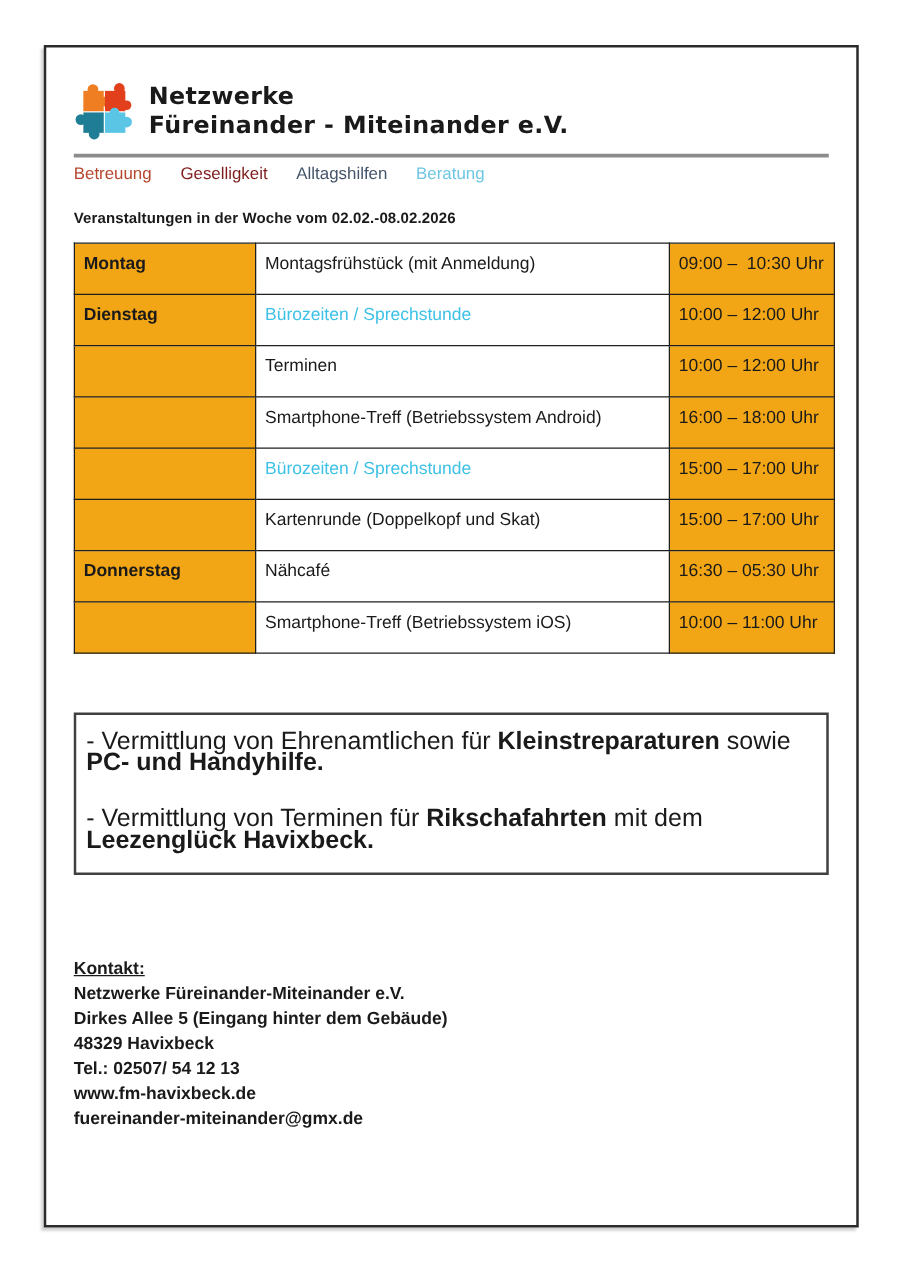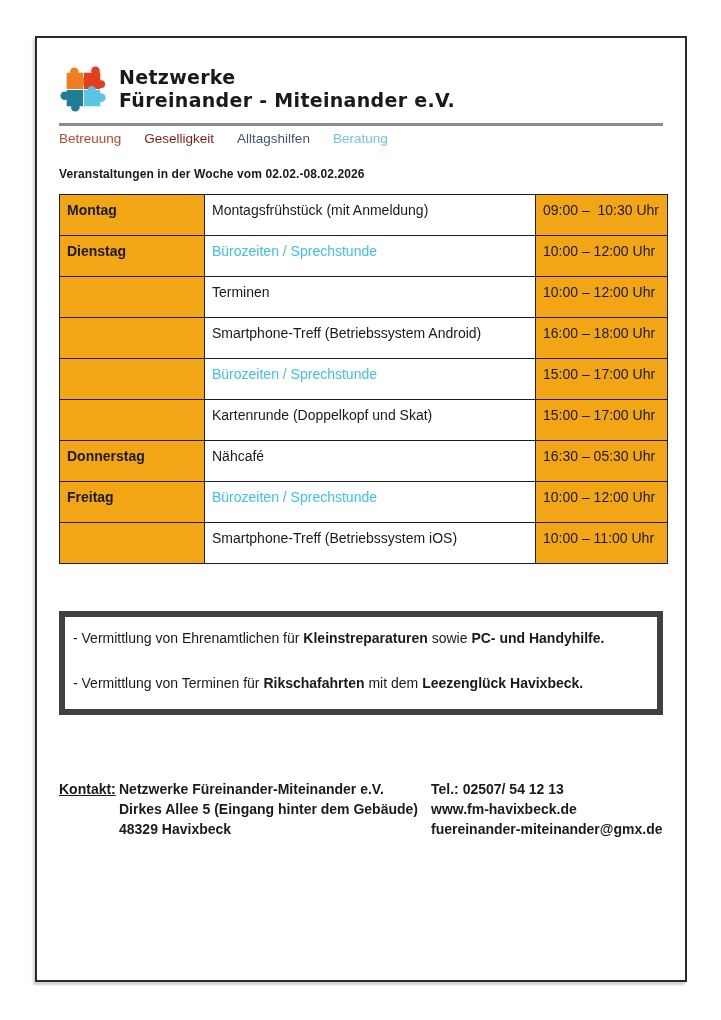--- a/index.html
+++ b/index.html
@@ -24,28 +24,28 @@
   
   table.schedule { border-collapse:collapse; width:608px; margin-top:13px;
     table-layout:fixed; }
   table.schedule td { border:1.5px solid #1f1f1f; vertical-align:top;
     padding:7px 7px 0 7px; height:41px; font-size:14px; line-height:17px; }
   td.day   { width:145px; background:var(--orange); font-weight:bold; }
   td.event { width:331px; background:#ffffff; }
   td.time  { width:132px; background:var(--orange); }
   td.event .b { font-weight:normal; }
   
-  .info-box { margin-top:47px; border:6px solid #404040;
-    padding:13px 10px 17px 8px; font-size:14px; }
+  .info-box { margin-top:47px; border:2px solid #404040;
+    padding:13px 10px 17px 8px; font-size:20px; }
   .info-box p { line-height:17px; }
   .info-box p + p { margin-top:28px; }
   .info-box b { font-weight:bold; }
   
   .footer { display:flex; margin-top:64px; font-size:14px; font-weight:bold;
-    line-height:20px; }
+    line-height:20px;flex-direction:column; }
   .footer .k { width:60px; text-decoration:underline; }
   .footer .addr { width:312px; }
   .footer .right { flex:1; }
 </style>
 </head>
 <body>
 
 <div class="page">
 
   <div class="logo-row">
@@ -123,25 +123,20 @@
           <td class="day"></td>
           <td class="event"><span class="b">Kartenrunde</span><span> (Doppelkopf und Skat)</span></td>
           <td class="time">15:00 – 17:00 Uhr</td>
         </tr>
         <tr>
           <td class="day">Donnerstag</td>
           <td class="event"><span class="b">Nähcafé</span></td>
           <td class="time">16:30 – 05:30 Uhr</td>
         </tr>
         <tr>
-          <td class="day">Freitag</td>
-          <td class="event"><span class="b" style="color: rgb(62, 193, 230);">Bürozeiten / Sprechstunde</span></td>
-          <td class="time">10:00 – 12:00 Uhr</td>
-        </tr>
-        <tr>
           <td class="day"></td>
           <td class="event"><span class="b">Smartphone-Treff</span><span> (Betriebssystem iOS)</span></td>
           <td class="time">10:00 – 11:00 Uhr</td>
         </tr>
       </tbody>
   </table>
 
   <div class="info-box">
       <p><span>- Vermittlung von Ehrenamtlichen für </span><b>Kleinstreparaturen</b><span> sowie </span><b>PC- und Handyhilfe</b><b>.</b></p>
       <p><span>- Vermittlung von Terminen für </span><b>Rikschafahrten</b><span> mit dem </span><b>Leezenglück Havixbeck.</b></p>

